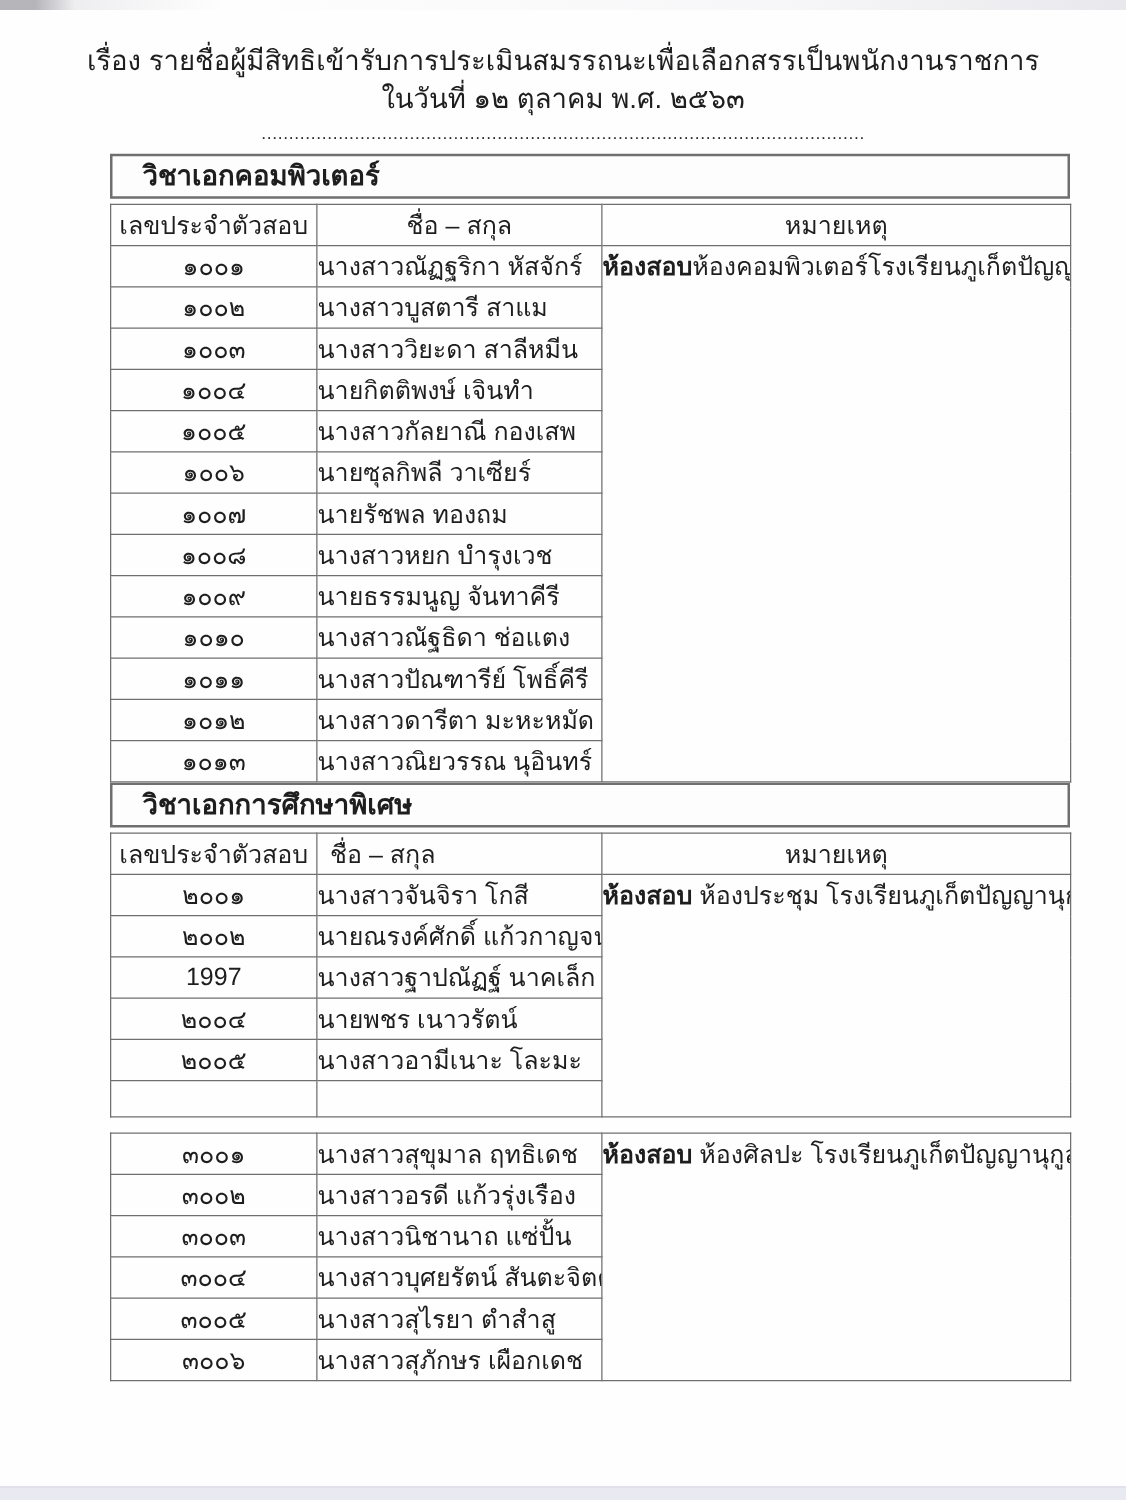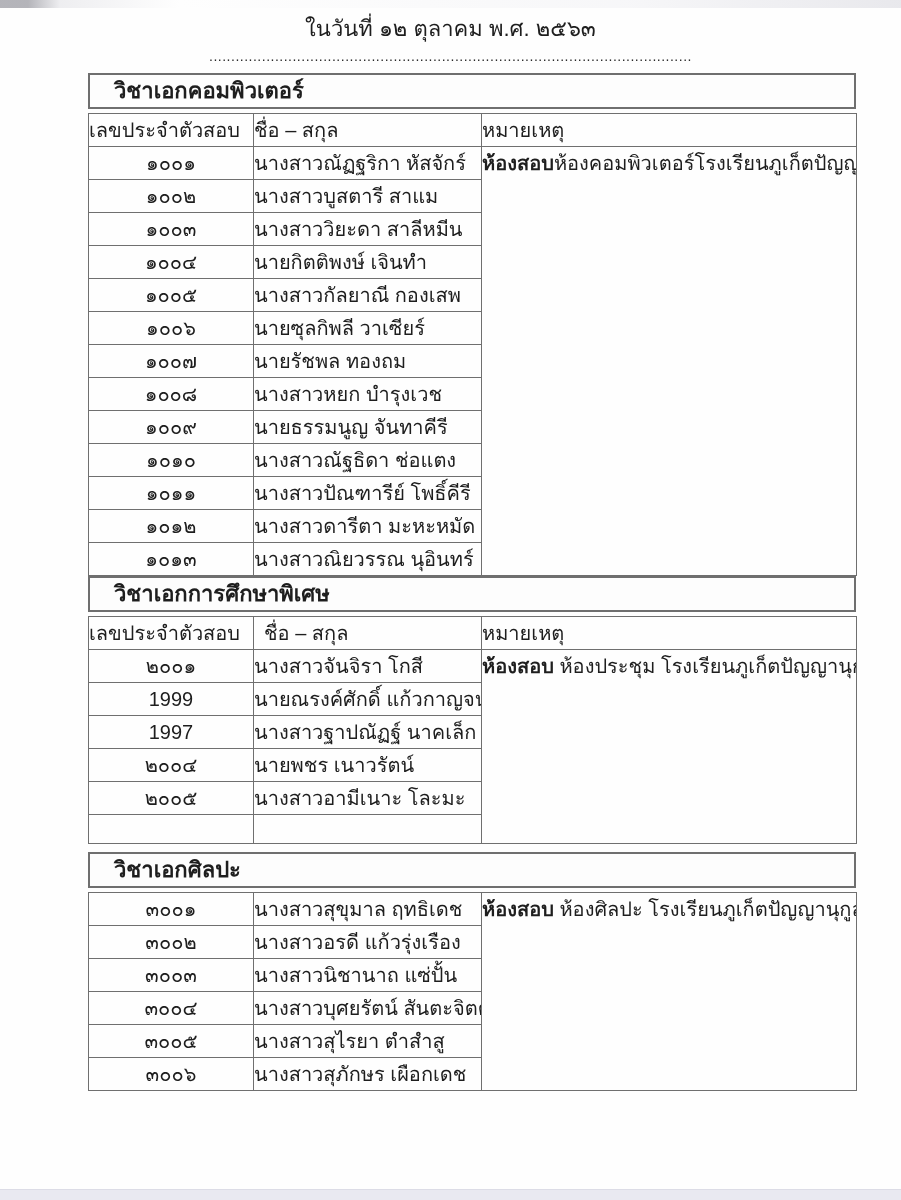--- a/index.html
+++ b/index.html
@@ -48,38 +48,39 @@
     box-sizing:border-box;
     height:29px;
     font-size:20px;
     padding:0;
     overflow:hidden;
     white-space:nowrap;
   }
   td.col-id   { width:165px; text-align:center; }
   td.col-nm   { width:228px; padding-left:12px;margin-top:20px; }
   td.col-rm   { width:375px;margin-top:24px; }
-  tr.hdr td { text-align:left; font-size:20px; height:31px; }
+  tr.hdr td { text-align:center; font-size:20px; height:31px; }
   tr.hdr td.left { text-align:left; padding-left:10px; }
   td.remark {
     vertical-align:top;
     text-align:left;
     padding:1px 8px 0 10px;
     font-size:20px;
     white-space:normal;
   }
   .remark-label { font-weight:bold; }
 </style>
 </head>
 <body>
 
 <div class="page">
   <div class="scan-top"></div>
 
   <div class="doc-header">
+    <div class="doc-subject">เรื่อง  รายชื่อผู้มีสิทธิเข้ารับการประเมินสมรรถนะเพื่อเลือกสรรเป็นพนักงานราชการ</div>
     <div class="doc-date">ในวันที่ ๑๒ ตุลาคม พ.ศ. ๒๕๖๓</div>
     <div class="doc-dots">..............................................................................................................</div>
   </div>
 
   <div class="content">
 
     <div class="section-title-box">วิชาเอกคอมพิวเตอร์</div>
     <div class="tgap"></div>
     <table class="roster">
       <tbody>
@@ -152,21 +153,21 @@
         <td class="col-id">เลขประจำตัวสอบ</td>
         <td class="col-nm left">ชื่อ – สกุล</td>
         <td class="col-rm">หมายเหตุ</td>
       </tr>
       <tr>
         <td class="col-id">๒๐๐๑</td>
         <td class="col-nm">นางสาวจันจิรา  โกสี</td>
         <td class="col-rm remark" rowspan="6"><span class="remark-label">ห้องสอบ</span><span> ห้องประชุม โรงเรียนภูเก็ตปัญญานุกูล</span></td>
       </tr>
       <tr>
-            <td class="col-id">1999</td>
+            <td class="col-id">๒๐๐๒</td>
             <td class="col-nm">นายณรงค์ศักดิ์  แก้วกาญจน์</td>
           </tr>
       <tr>
             <td class="col-id">1997</td>
             <td class="col-nm">นางสาวฐาปณัฏฐ์  นาคเล็ก</td>
           </tr>
       <tr>
             <td class="col-id">๒๐๐๔</td>
             <td class="col-nm">นายพชร  เนาวรัตน์</td>
           </tr>
@@ -176,21 +177,20 @@
           </tr>
       <tr>
             <td class="col-id"></td>
             <td class="col-nm"></td>
           </tr>
     </tbody>
       </table>
 
     <div class="bgap"></div>
 
-    <div class="section-title-box">วิชาเอกศิลปะ</div>
     <div class="tgap"></div>
     <table class="roster">
       <tbody>
           <tr>
         <td class="col-id">๓๐๐๑</td>
         <td class="col-nm">นางสาวสุขุมาล  ฤทธิเดช</td>
         <td class="col-rm remark" rowspan="6"><span class="remark-label">ห้องสอบ</span><span> ห้องศิลปะ โรงเรียนภูเก็ตปัญญานุกูล</span></td>
       </tr>
       <tr>
             <td class="col-id">๓๐๐๒</td>

